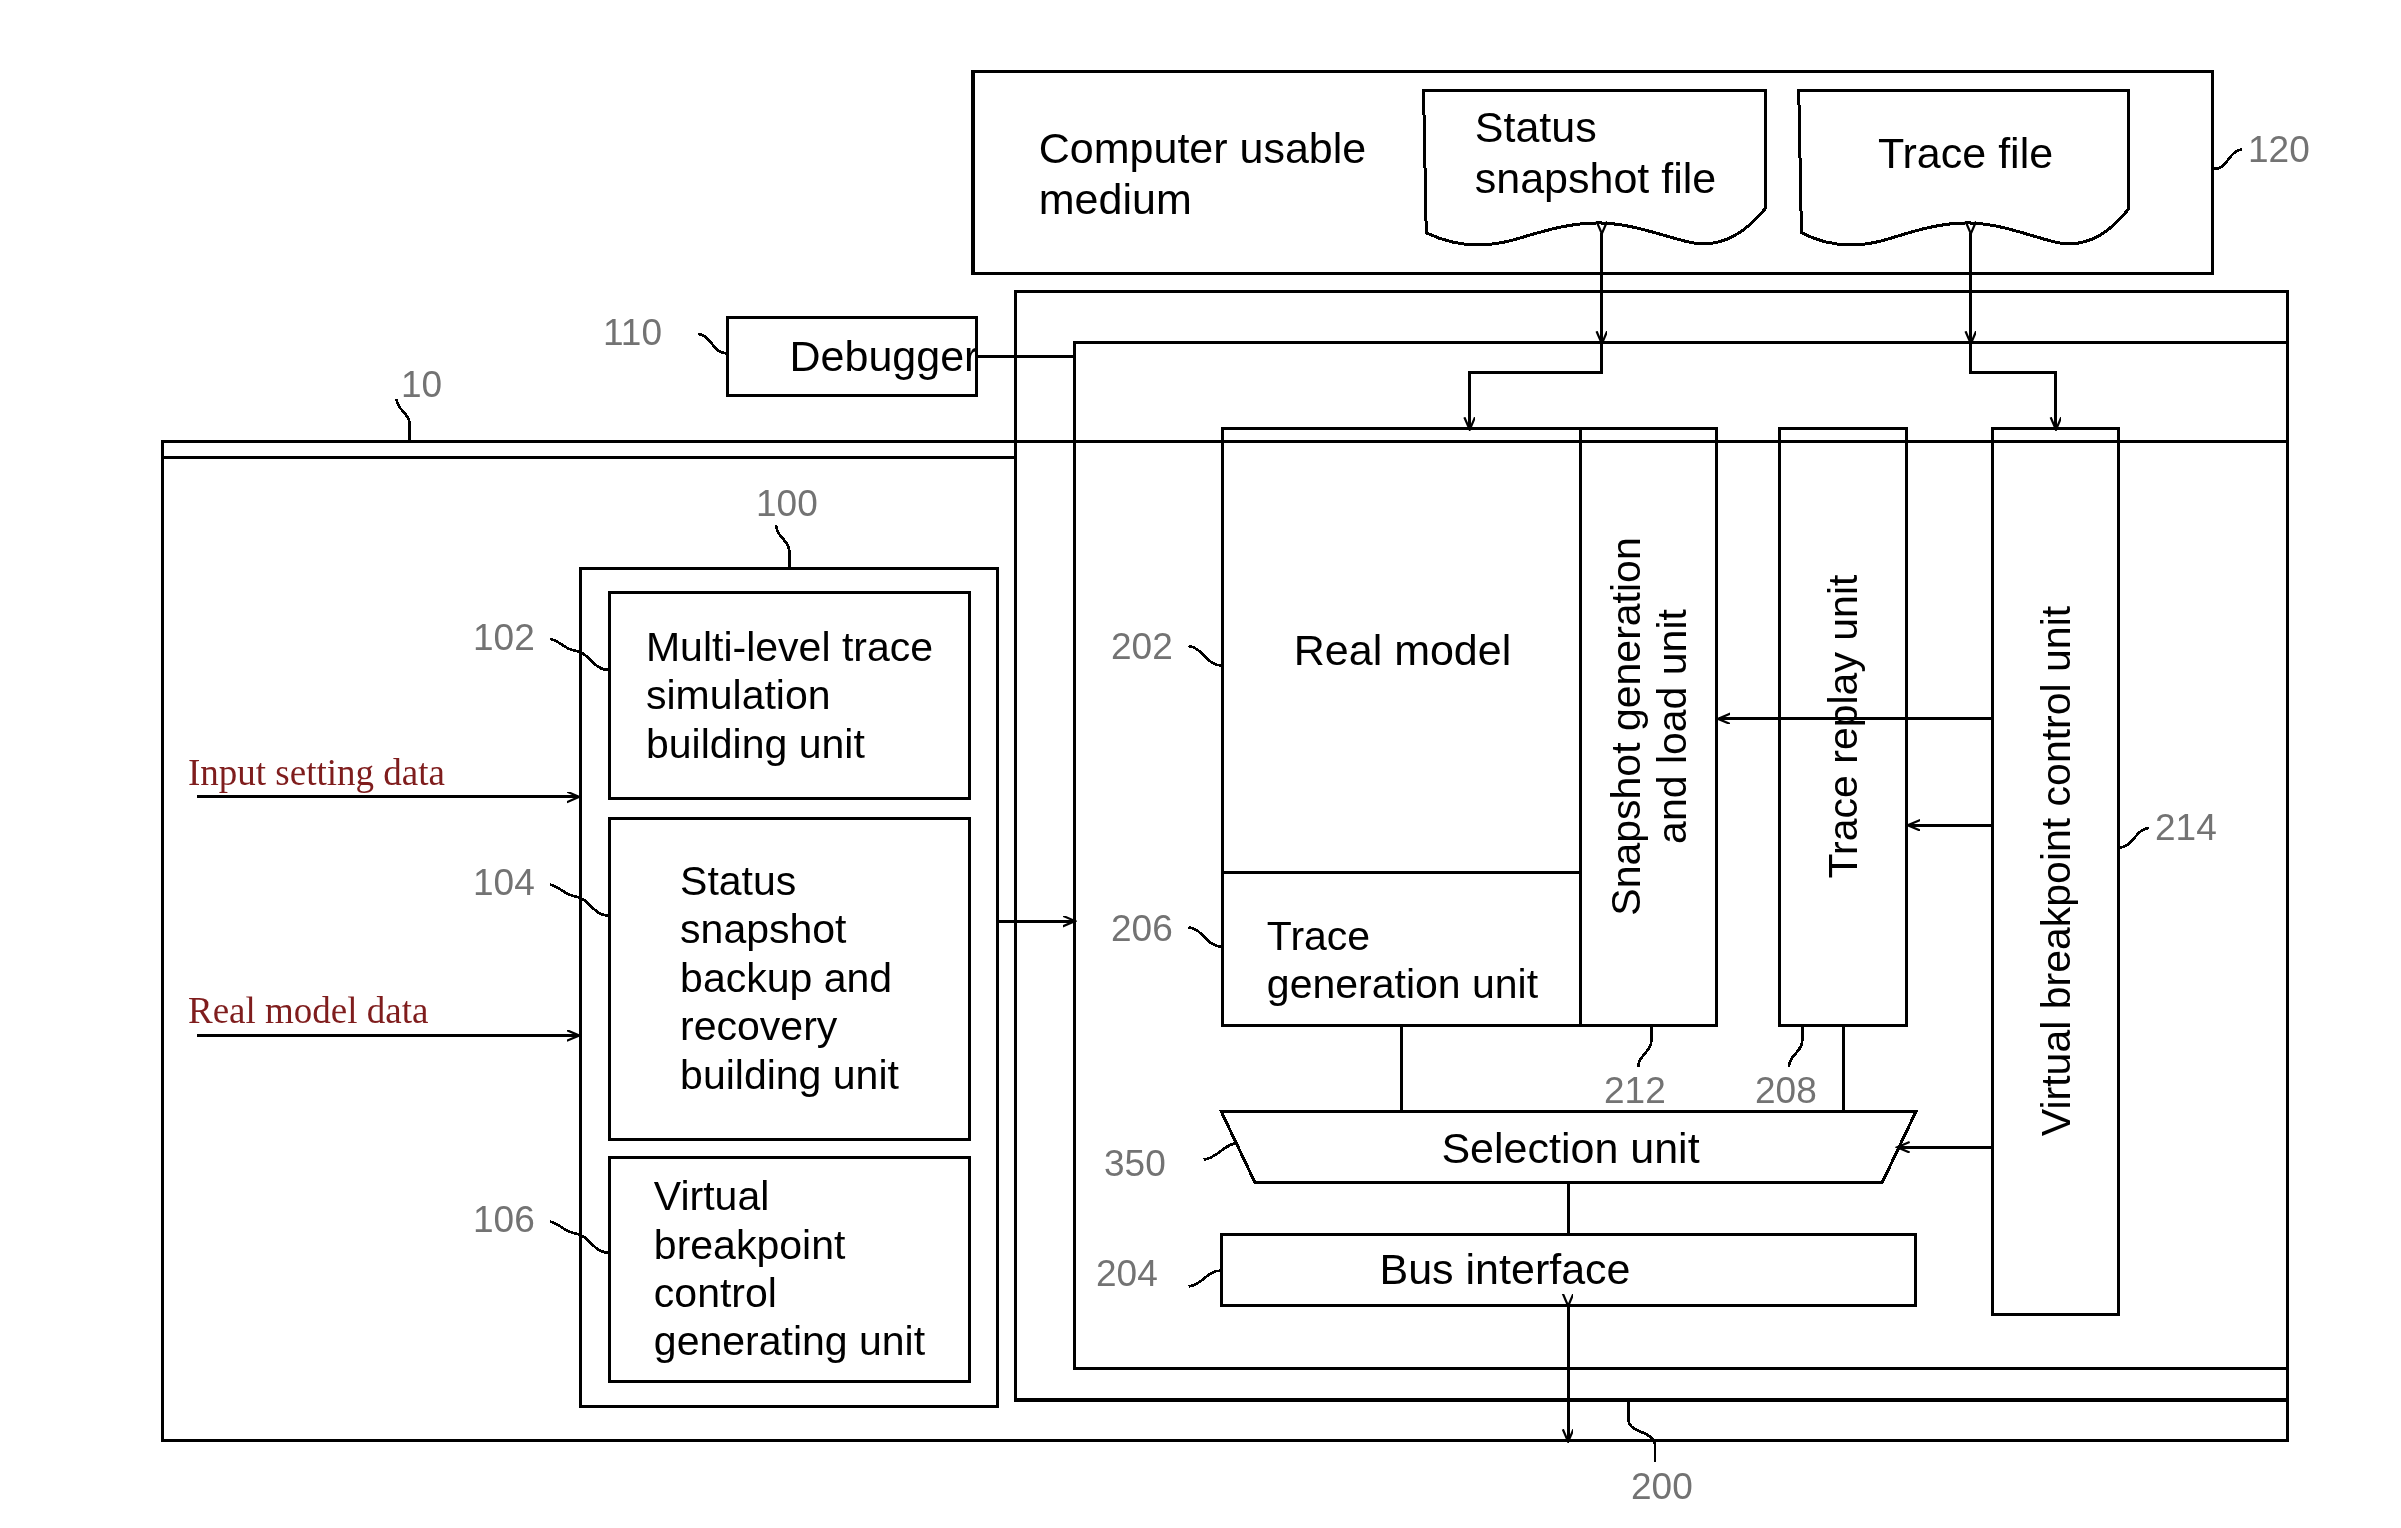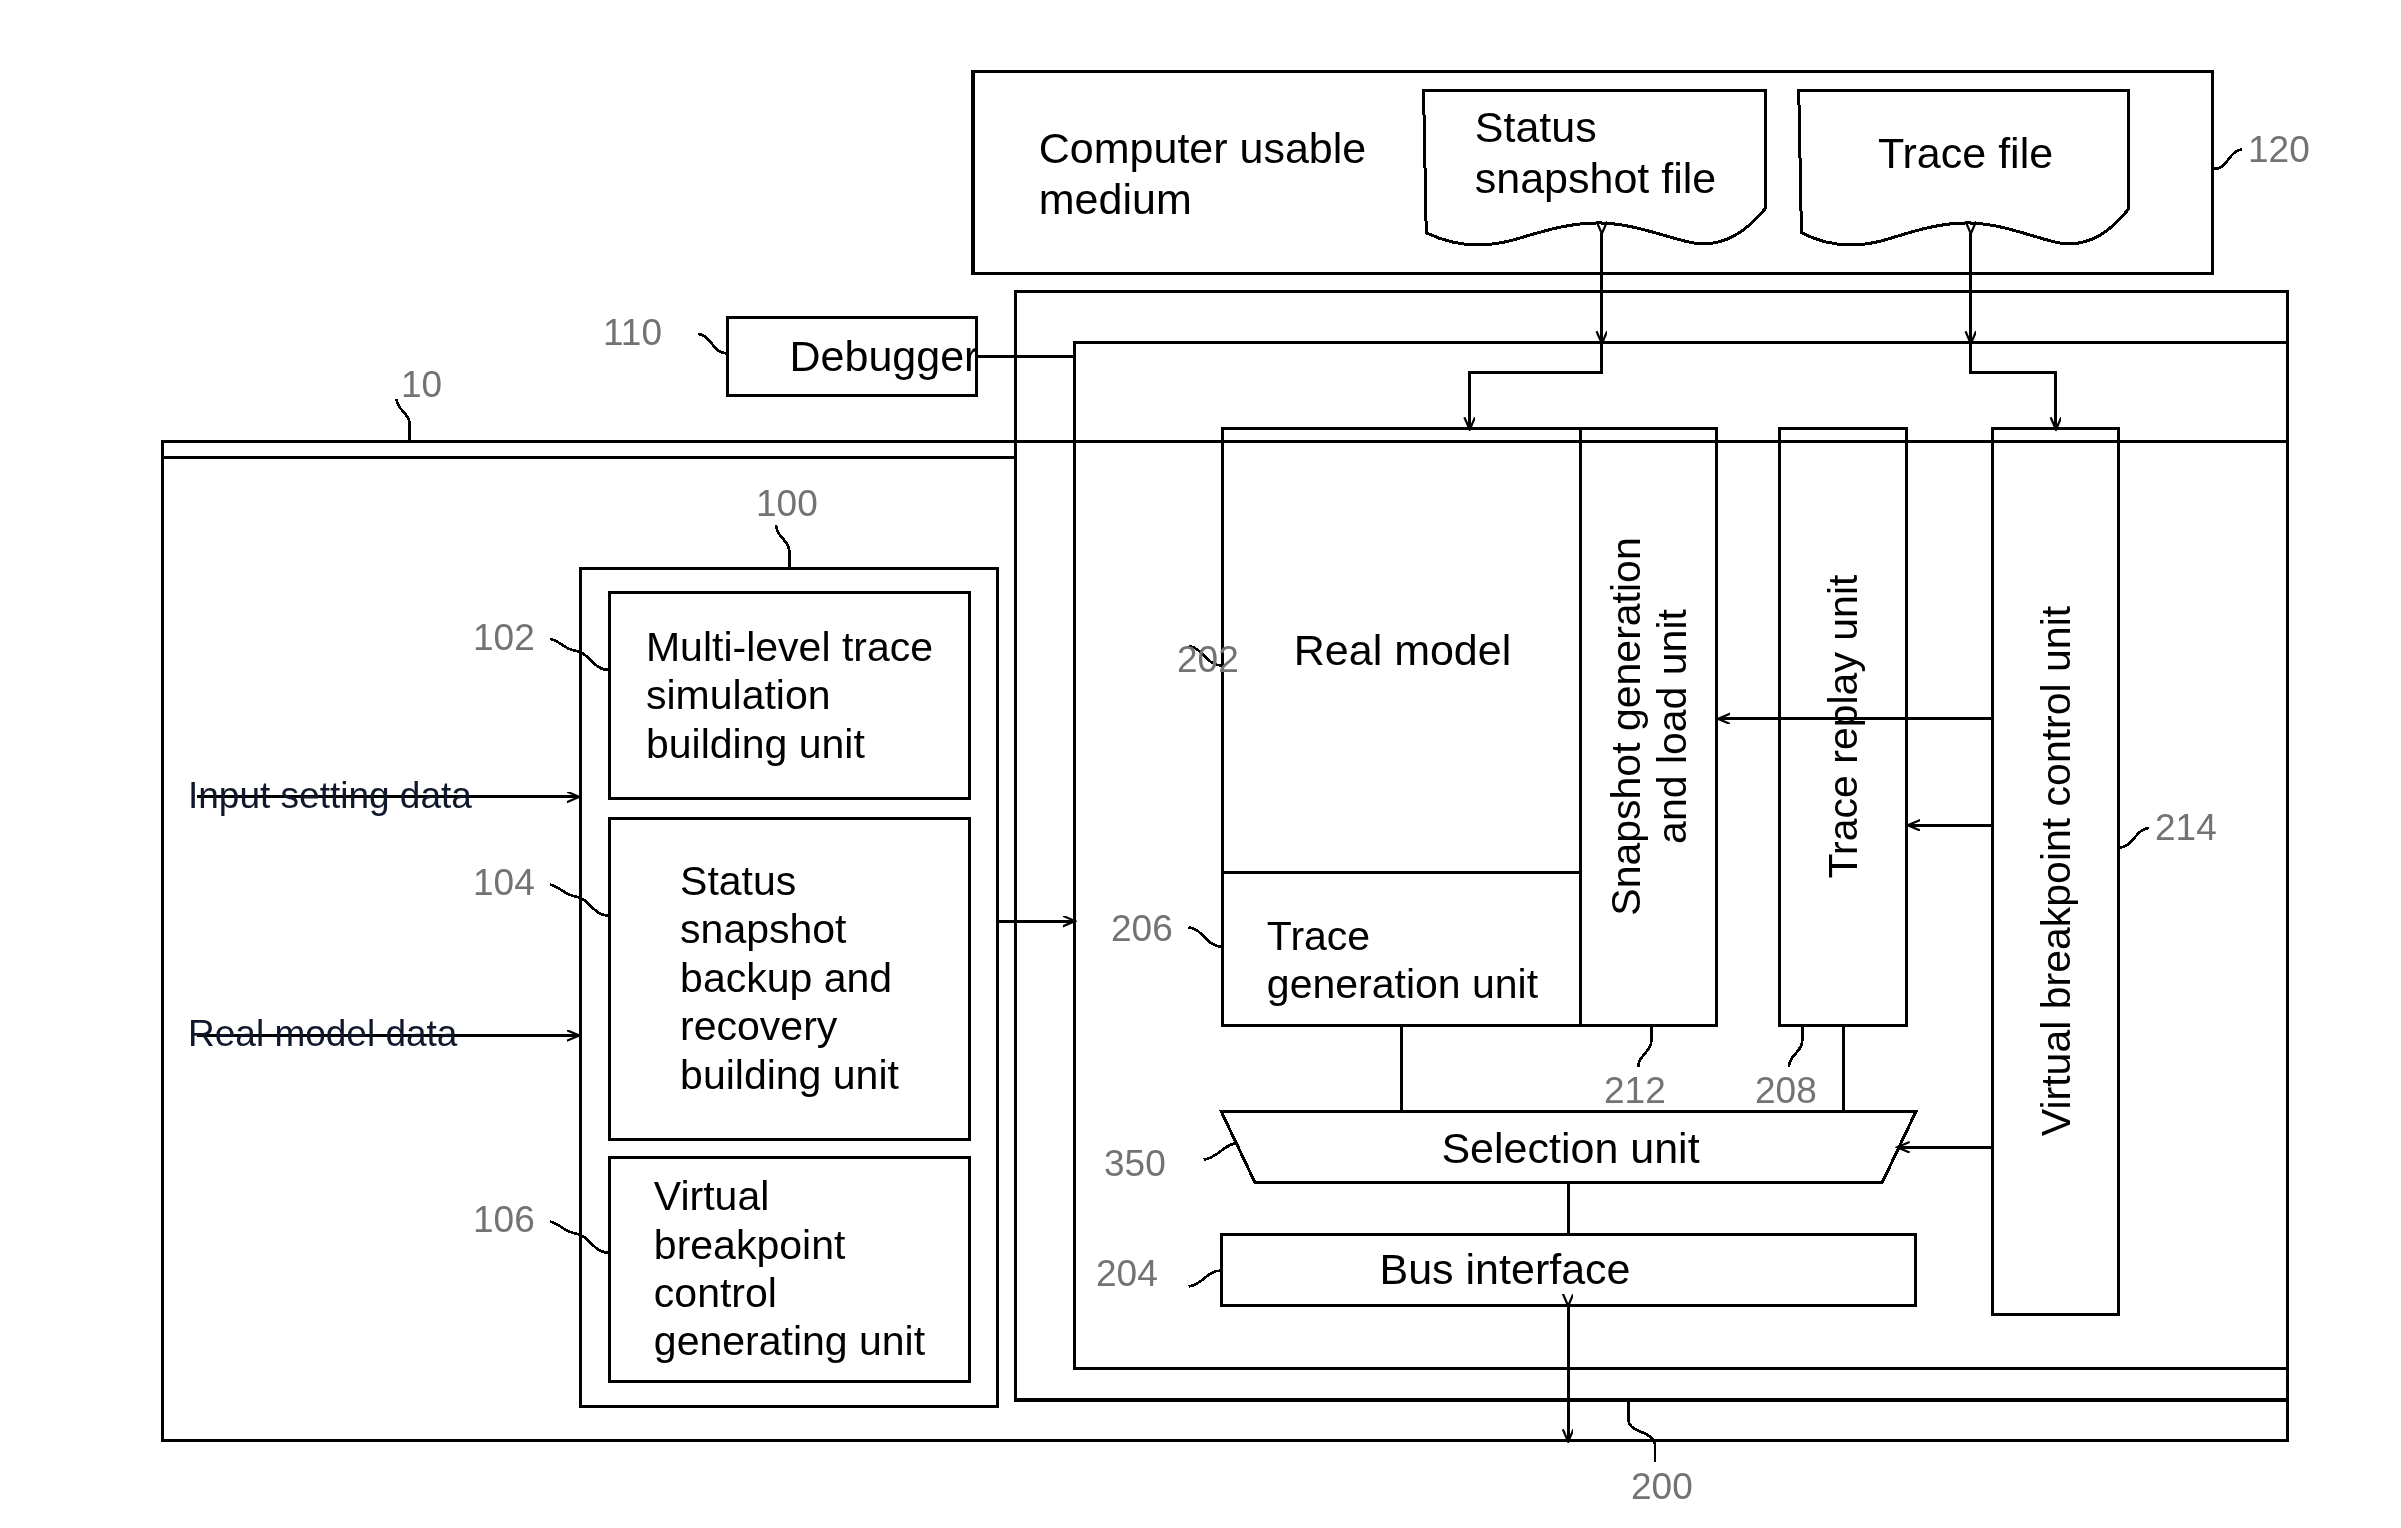--- a/index.html
+++ b/index.html
@@ -4,22 +4,22 @@
 <style>
   html,body{margin:0;padding:0;background:#ffffff;}
   body{font-family:"Liberation Sans","DejaVu Sans",sans-serif;}
   #root{position:relative;width:2401px;height:1529px;background:#fff;overflow:hidden;}
   svg#canvas{position:absolute;left:0;top:0;width:2401px;height:1529px;}
 
   .lbl{position:absolute;font-family:"Liberation Sans","DejaVu Sans",sans-serif;color:#000;
        line-height:1.18;white-space:pre-line;}
   .ref{position:absolute;font-family:"Liberation Sans","DejaVu Sans",sans-serif;color:#737373;
        font-size:37px;white-space:nowrap;}
-  .flow{position:absolute;font-family:Liberation Sans, sans-serif;color:#0f172a;
-       font-size:37px;white-space:nowrap;margin-top:24px;}
+  .flow{position:absolute;font-family:Liberation Serif, serif;color:#7f1d1d;
+       font-size:37px;white-space:nowrap;}
   .vert{position:absolute;color:#000;font-family:"Liberation Sans","DejaVu Sans",sans-serif;
         white-space:nowrap;transform-origin:0 0;}
   .ctr{display:flex;align-items:center;justify-content:center;}
 </style>
 </head>
 <body>
 
 <div id="root">
 
   <svg id="canvas" viewBox="0 0 2707 1723" xmlns="http://www.w3.org/2000/svg">
@@ -169,21 +169,21 @@
 control
 generating unit</div>
   <div class="ref" style="left:473px;top:1199px;">106</div>
 
   <div class="flow" style="left:188px;top:751px;">Input setting data</div>
   <div class="flow" style="left:188px;top:989px;">Real model data</div>
 
   <div class="ref" style="left:1631px;top:1466px;">200</div>
 
   <div class="lbl ctr" style="left:1226px;top:430px;width:353px;height:440px;font-size:43px;">Real model</div>
-  <div class="ref" style="left:1177px;top:626px;margin-top:13px;">202</div>
+  <div class="ref" style="left:1111px;top:626px;">202</div>
 
   <div class="lbl ctr" style="left:1226px;top:874px;width:353px;height:172px;font-size:41px;">Trace
 generation unit</div>
   <div class="ref" style="left:1111px;top:908px;">206</div>
 
   <div class="vert ctr" style="left:1584px;top:1022px;width:591px;height:131px;font-size:41px;
               transform:rotate(-90deg);text-align:center;white-space:pre-line;line-height:1.12;">Snapshot generation
 and load unit</div>
   <div class="ref" style="left:1604px;top:1070px;">212</div>
 

